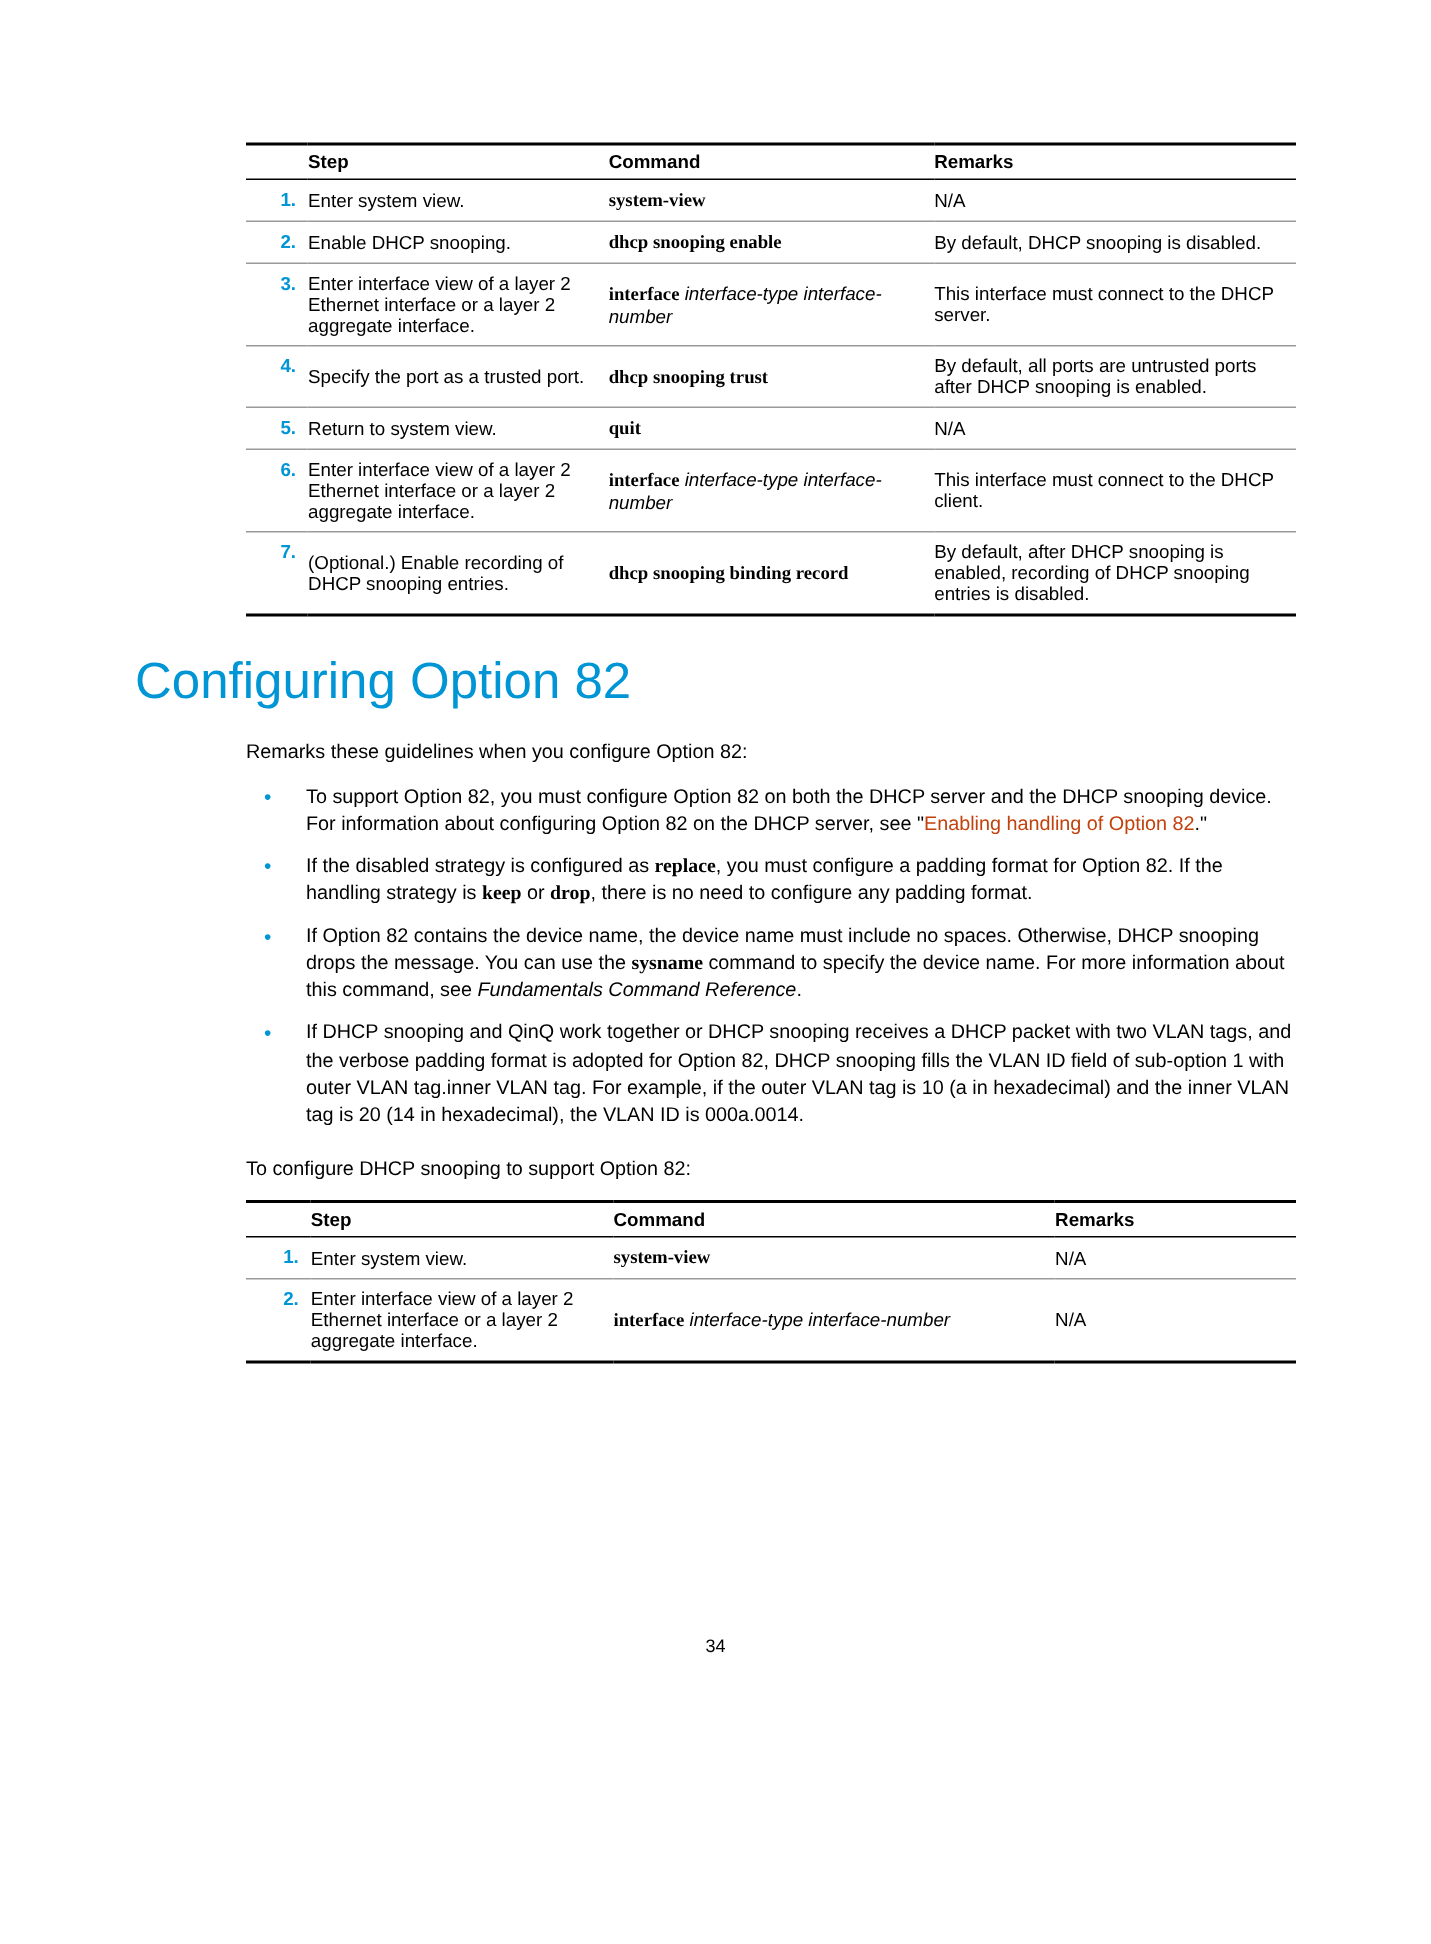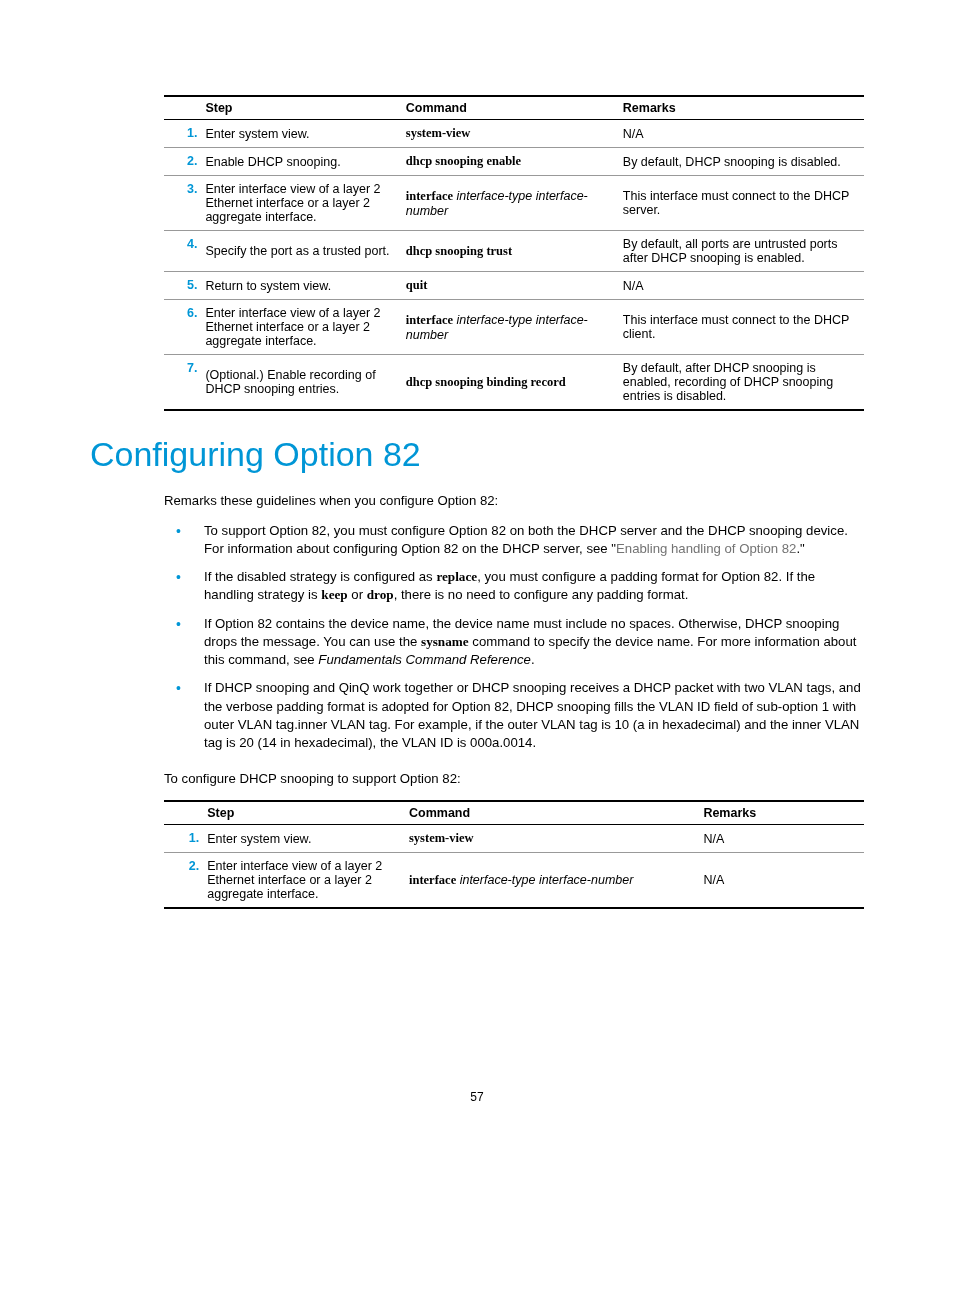--- a/index.html
+++ b/index.html
@@ -43,21 +43,21 @@
   }
   ul.bullets > li::before {
     content: "•";
     position: absolute;
     left: 12px;
     top: 0;
     color: #0096d6;
     font-size: 14px;
   }
   .link {
-    color: #737373;
+    color: #c2410c;
     margin-top: 40px;
   }
   table {
     border-collapse: collapse;
     width: 700px;
     margin-left: 74px;
     font-size: 12.5px;
     margin-bottom: 16px;
   }
   table thead tr {
@@ -215,14 +215,14 @@
       </tr>
       <tr>
         <td class="col-num">2.</td>
         <td class="col-step">Enter interface view of a layer 2 Ethernet interface or a layer 2 aggregate interface.</td>
         <td class="col-cmd"><span class="b">interface</span> <span class="i">interface-type interface-number</span></td>
         <td class="col-rem">N/A</td>
       </tr>
     </tbody>
   </table>
 
-  <div class="pagenum">57</div>
+  <div class="pagenum">34</div>
 </div>
 
 </body></html>

